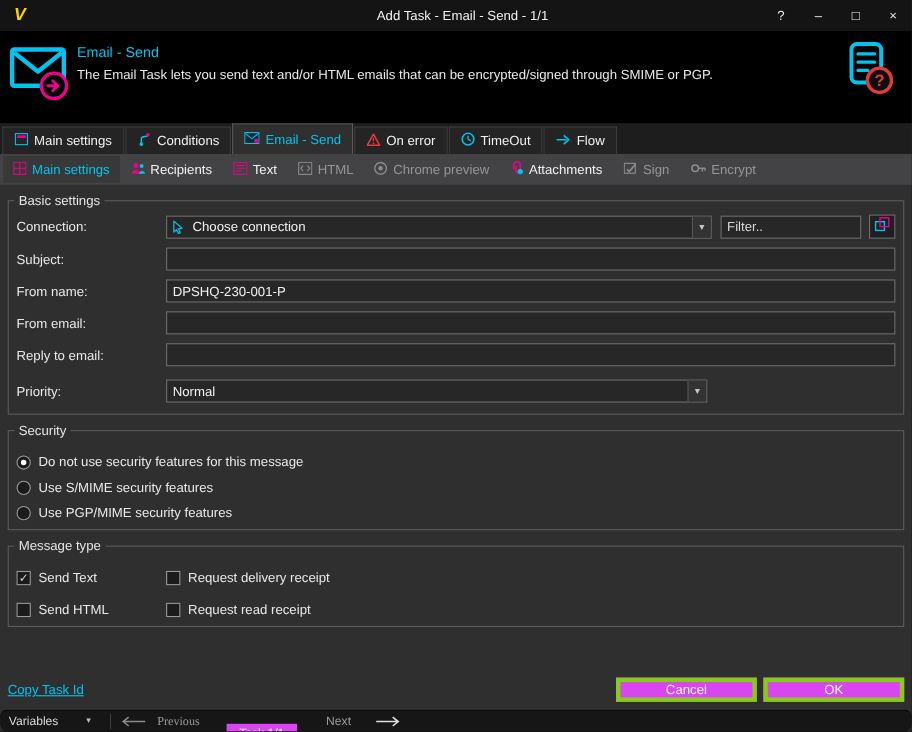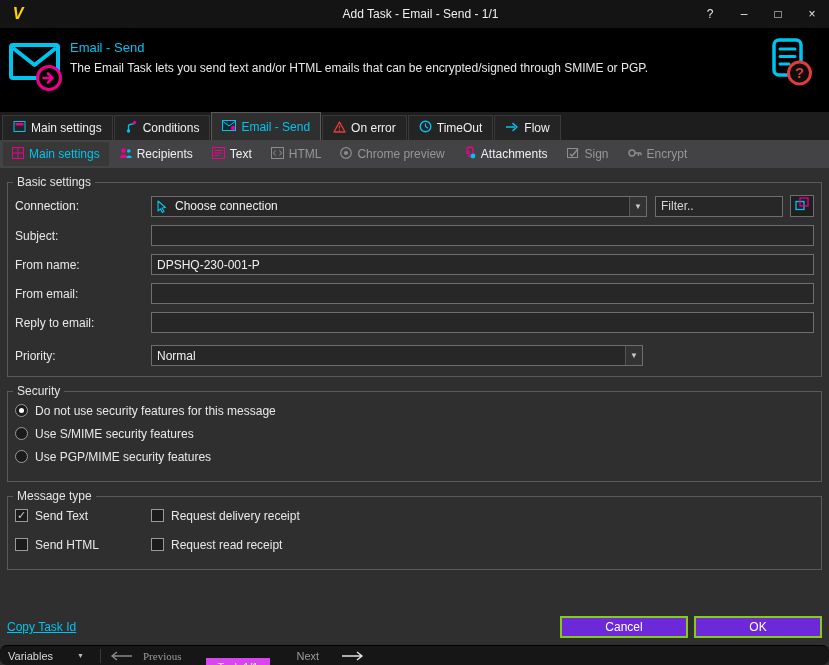--- a/index.html
+++ b/index.html
@@ -48,32 +48,32 @@
   .combo-text { flex:1; color:#f0f0f0; font-size:12px; padding:0 5px; white-space:nowrap; overflow:hidden; }
   .combo-arrow { width:17px; height:19px; flex:none; display:flex; align-items:center; justify-content:center; color:#c8c8c8; font-size:8px; background:#333; border-left:1px solid #555; cursor:default; }
   .combo-ico { width:18px; flex:none; display:flex; align-items:center; justify-content:center; }
 
   .filter-input { width:128px; margin-left:8px; flex:none; }
   .icon-btn { width:24px; height:22px; margin-left:7px; flex:none; background:#1f1f1f; border:1px solid #6e6e6e; display:flex; align-items:center; justify-content:center; cursor:default; }
 
   .priority-combo { width:492px; flex:none; }
 
   
-  .opt-row { display:flex; align-items:flex-start; gap:7px; height:23px; color:#e8e8e8; font-size:12px; cursor:default; }
+  .opt-row { display:flex; align-items:flex-end; gap:7px; height:23px; color:#e8e8e8; font-size:12px; cursor:default; }
   .radio { width:13px; height:13px; border-radius:50%; background:#1b1b1b; border:1px solid #9a9a9a; position:relative; flex:none; }
   .radio.checked::after { content:""; position:absolute; left:3px; top:3px; width:5px; height:5px; border-radius:50%; background:#fff; }
   .checkbox { width:13px; height:13px; background:#1b1b1b; border:1px solid #9a9a9a; position:relative; flex:none; }
   .checkbox.checked::after { content:"\2713"; color:#cfcfcf; font-size:11px; position:absolute; left:1px; top:-1px; }
   .check-grid { display:grid; grid-template-columns:136px 1fr; row-gap:6px; }
 
   
   .footer { height:36px; flex:none; display:flex; align-items:center; justify-content:space-between; padding:0 7px; }
   .copy-link { color:#00c4f0; font-size:12px; text-decoration:underline; cursor:pointer; }
   .footer-btns { display:flex; gap:6px; }
-  .btn { width:128px; height:22px; background:#6d28d9; border:2px solid #84cc16; color:#fff; font-size:12px; font-family:"Liberation Sans", sans-serif; cursor:default; }
+  .btn { width:128px; height:22px; background:#d946ef; border:4px solid #84cc16; color:#fff; font-size:12px; font-family:"Liberation Sans", sans-serif; cursor:default; }
 
   
   .statusbar { height:20px; flex:none; background:#161616; border-top:1px solid #000; display:flex; align-items:center; font-size:11px; color:#d8d8d8;border-radius:7px; }
   .sb-vars { display:flex; align-items:center; width:100px; padding:0 8px; height:100%; gap:24px; cursor:default; }
   .sb-caret { font-size:7px; color:#bbb; }
   .sb-sep { width:1px; height:14px; background:#3a3a3a; }
   .sb-arrow { display:flex; align-items:center; padding:0 8px; height:100%; cursor:default; }
   .sb-prev { color:#9a9a9a; padding:0 14px 0 2px; cursor:default;font-family:Liberation Serif, serif; }
   .sb-task { background:#d946ef; color:#f0f0f0; height:100%; display:flex; align-items:center; padding:0 12px; margin-left:10px; cursor:default;margin-top:23px; }
   .sb-next { color:#9a9a9a; padding:0 14px 0 26px; cursor:default; }

